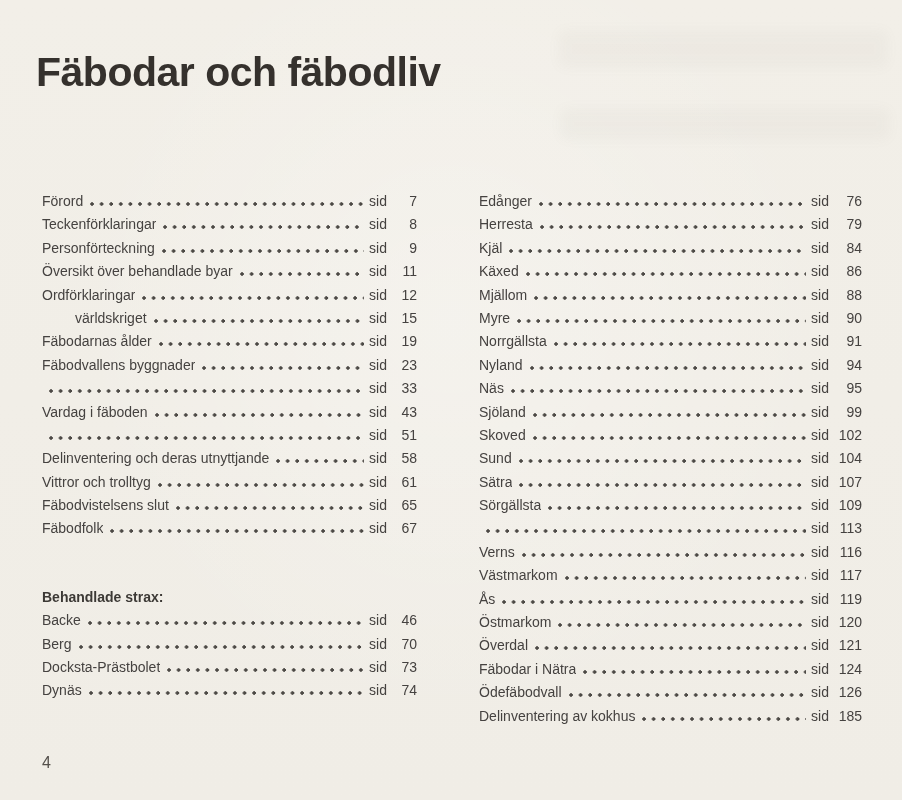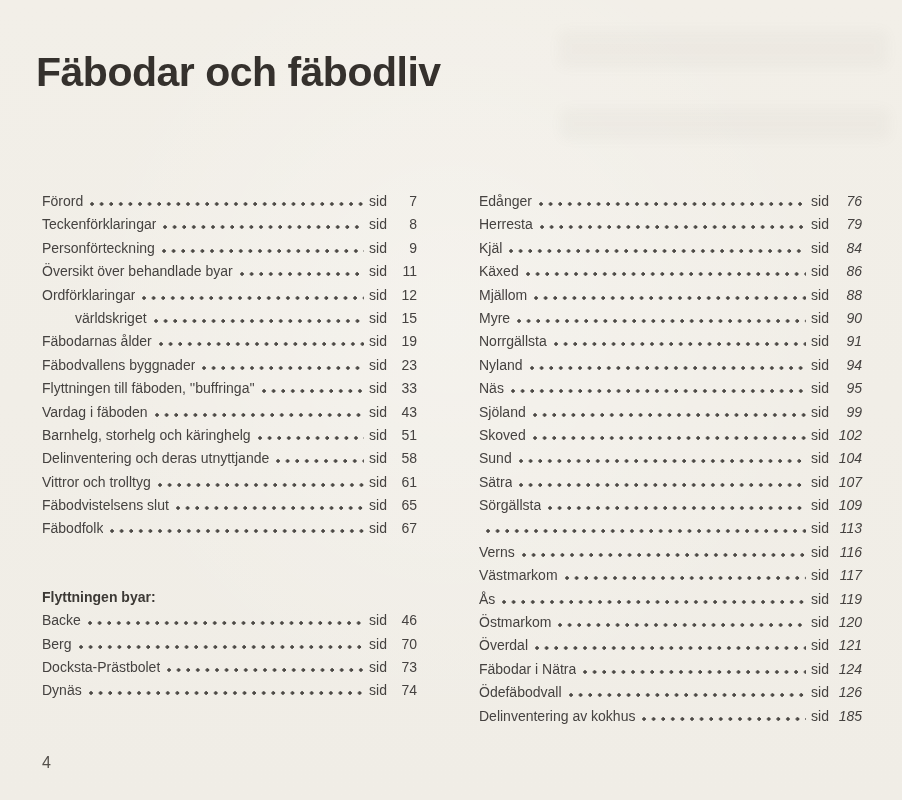--- a/index.html
+++ b/index.html
@@ -31,21 +31,21 @@
   .lbl{flex:0 1 auto;white-space:nowrap;overflow:hidden;}
   .leader{
     flex:1 1 0;min-width:0;height:4px;align-self:baseline;
     margin:0 5px 0 7px;
     background-image:radial-gradient(circle at 2px 2px,#4c4945 1.5px,rgba(0,0,0,0) 1.9px);
     background-size:9.6px 4px;background-repeat:repeat-x;background-position:left bottom;
   }
   .sid{flex:0 0 auto;}
   .pg{flex:0 0 auto;text-align:right;}
   .col-left .pg{width:30px;}
-  .col-right .pg{width:33px;font-style:italic;}
+  .col-right .pg{width:33px;}
   .folio{
     position:absolute;left:42px;top:754px;
     font-size:16px;color:#54504b;
   }
   .artifact{
     position:absolute;background:#8a8177;opacity:0.045;
     filter:blur(6px);border-radius:8px;pointer-events:none;
   }
   .artifact.a1{left:558px;top:30px;width:330px;height:38px;}
   .artifact.a2{left:560px;top:108px;width:330px;height:32px;}
@@ -104,33 +104,31 @@
         <span class="sid">sid</span>
         <span class="pg">19</span>
       </div>
       <div class="row">
         <span class="lbl">Fäbodvallens byggnader</span>
         <span class="leader"></span>
         <span class="sid">sid</span>
         <span class="pg">23</span>
       </div>
       <div class="row">
-        <span class="lbl">Flyttningen till fäboden, ''buffringa''</span>
         <span class="leader"></span>
         <span class="sid">sid</span>
         <span class="pg">33</span>
       </div>
       <div class="row">
         <span class="lbl">Vardag i fäboden</span>
         <span class="leader"></span>
         <span class="sid">sid</span>
         <span class="pg">43</span>
       </div>
       <div class="row">
-        <span class="lbl">Barnhelg, storhelg och käringhelg</span>
         <span class="leader"></span>
         <span class="sid">sid</span>
         <span class="pg">51</span>
       </div>
       <div class="row">
         <span class="lbl">Delinventering och deras utnyttjande</span>
         <span class="leader"></span>
         <span class="sid">sid</span>
         <span class="pg">58</span>
       </div>
@@ -146,21 +144,21 @@
         <span class="sid">sid</span>
         <span class="pg">65</span>
       </div>
       <div class="row">
         <span class="lbl">Fäbodfolk</span>
         <span class="leader"></span>
         <span class="sid">sid</span>
         <span class="pg">67</span>
       </div>
       <div class="row header">
-        <span class="lbl">Flyttningen byar:</span>
+        <span class="lbl">Behandlade strax:</span>
       </div>
       <div class="row">
         <span class="lbl">Backe</span>
         <span class="leader"></span>
         <span class="sid">sid</span>
         <span class="pg">46</span>
       </div>
       <div class="row">
         <span class="lbl">Berg</span>
         <span class="leader"></span>

